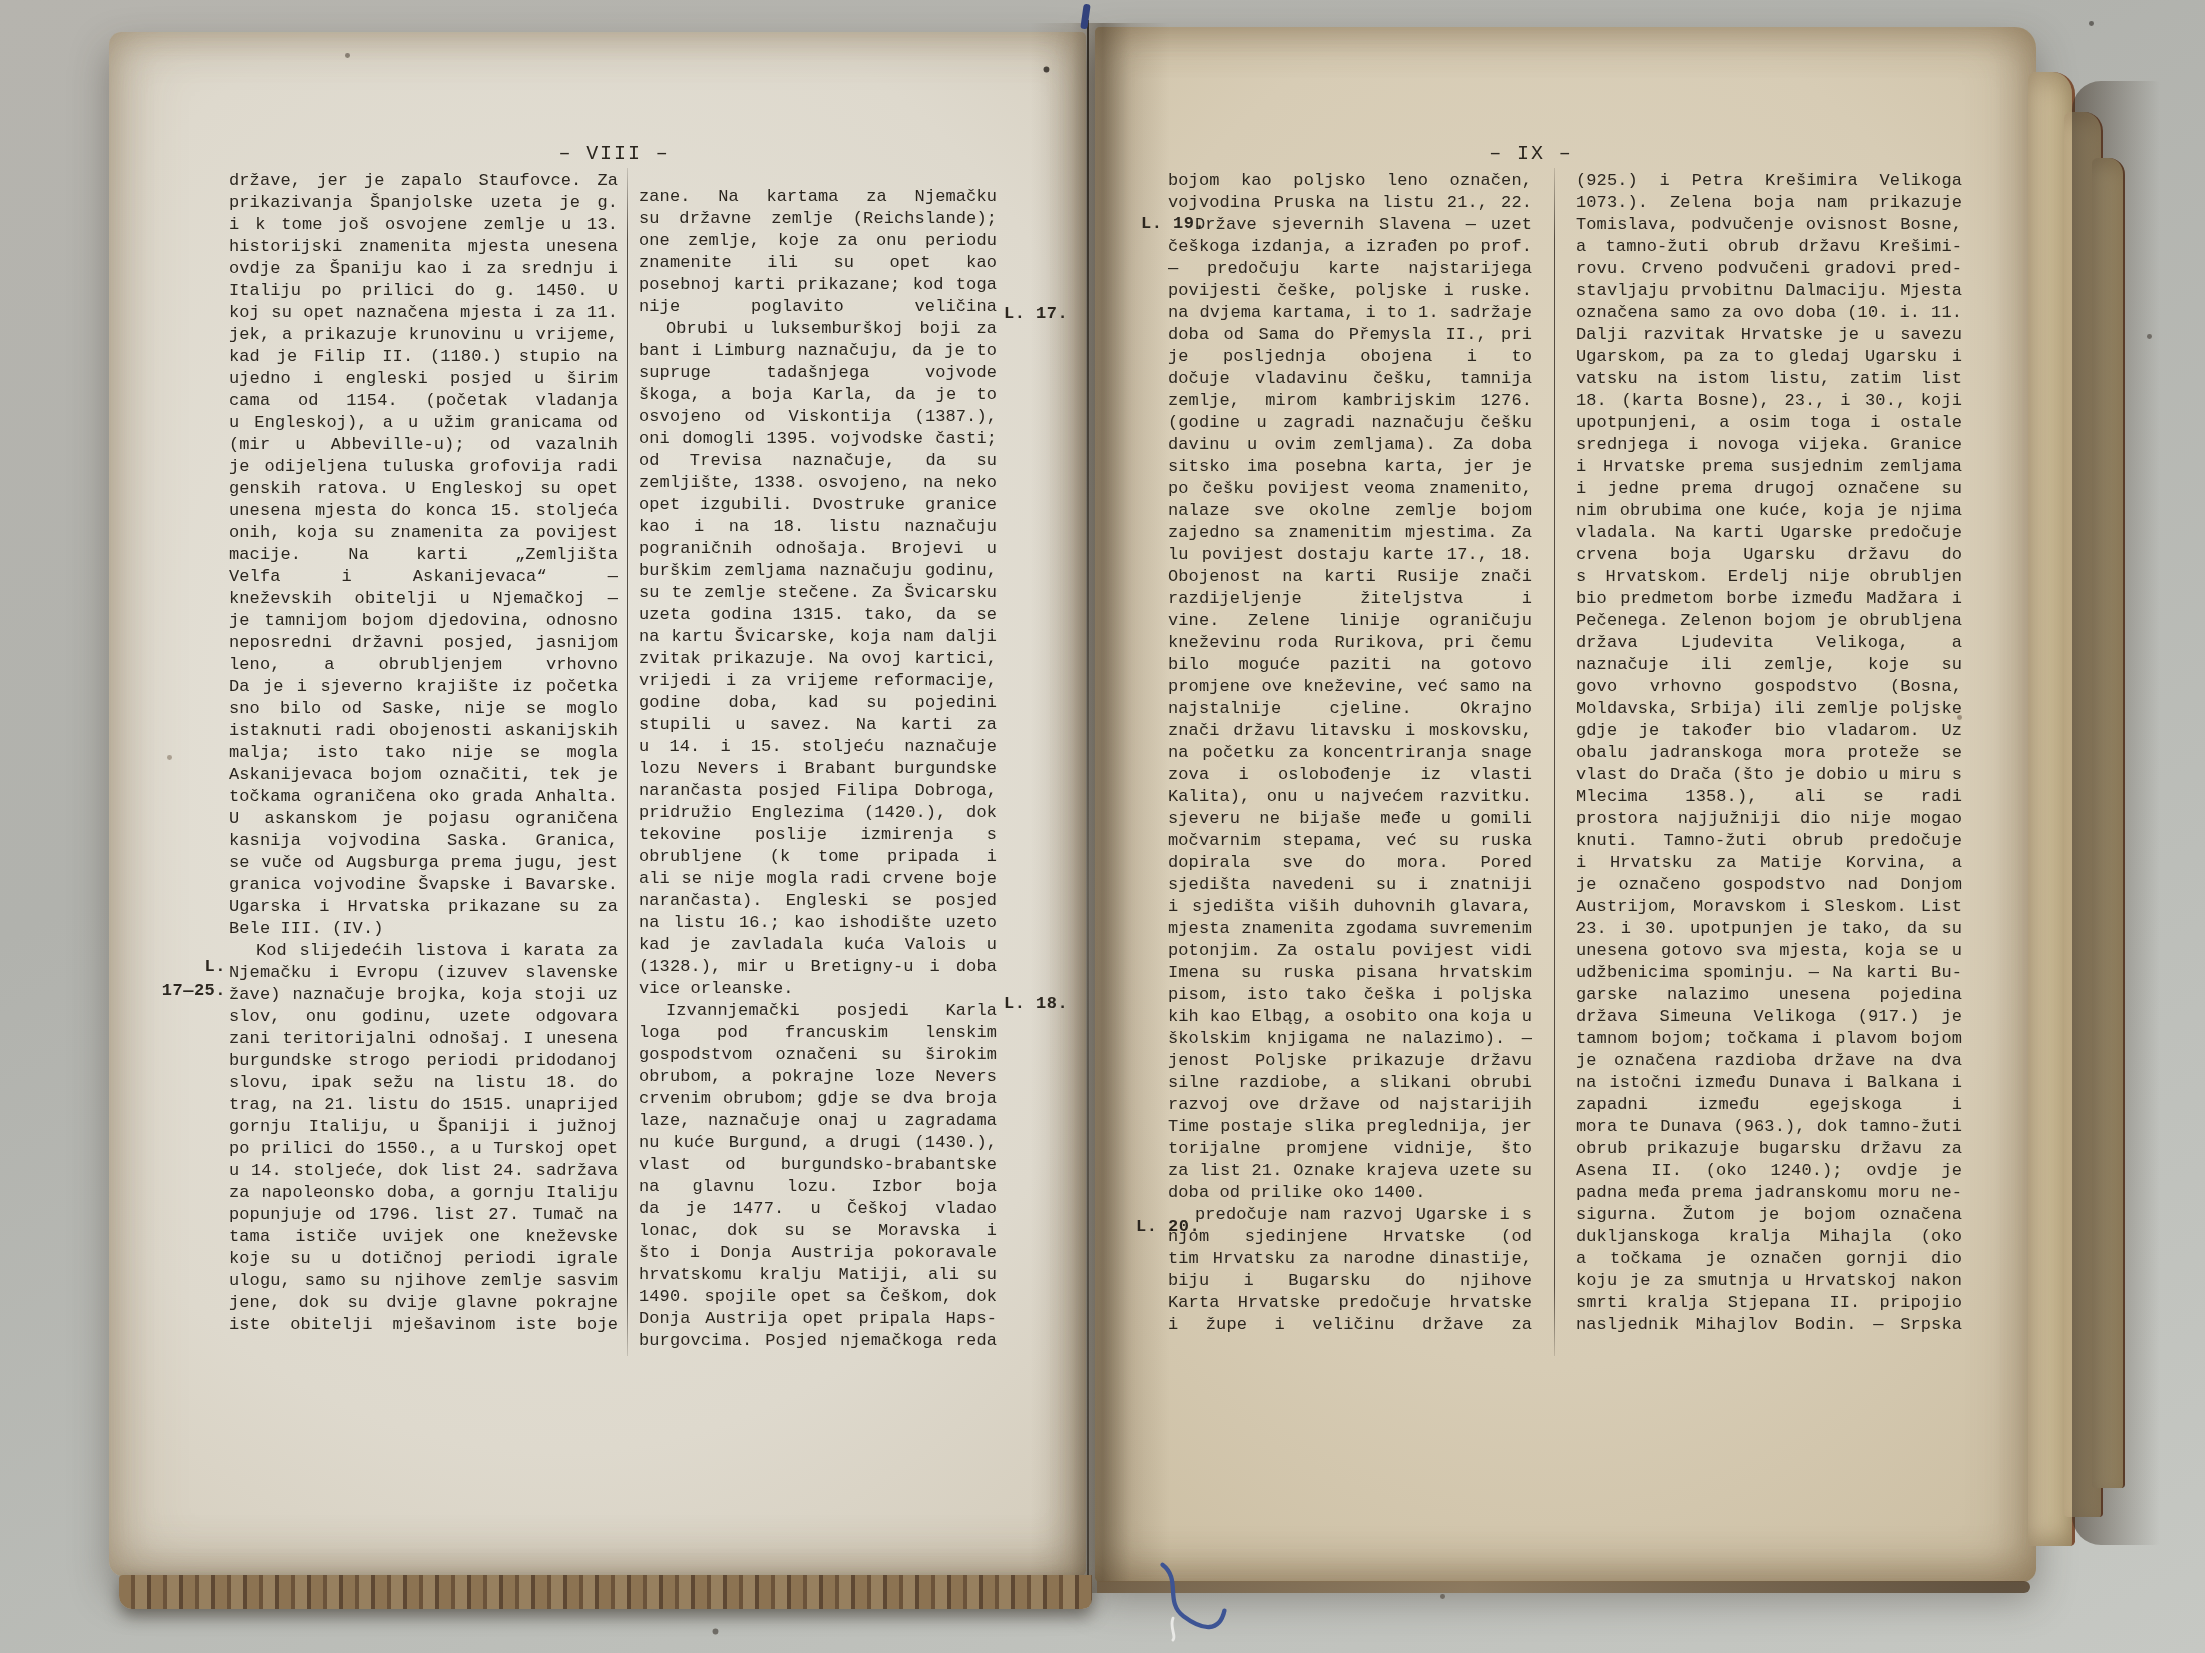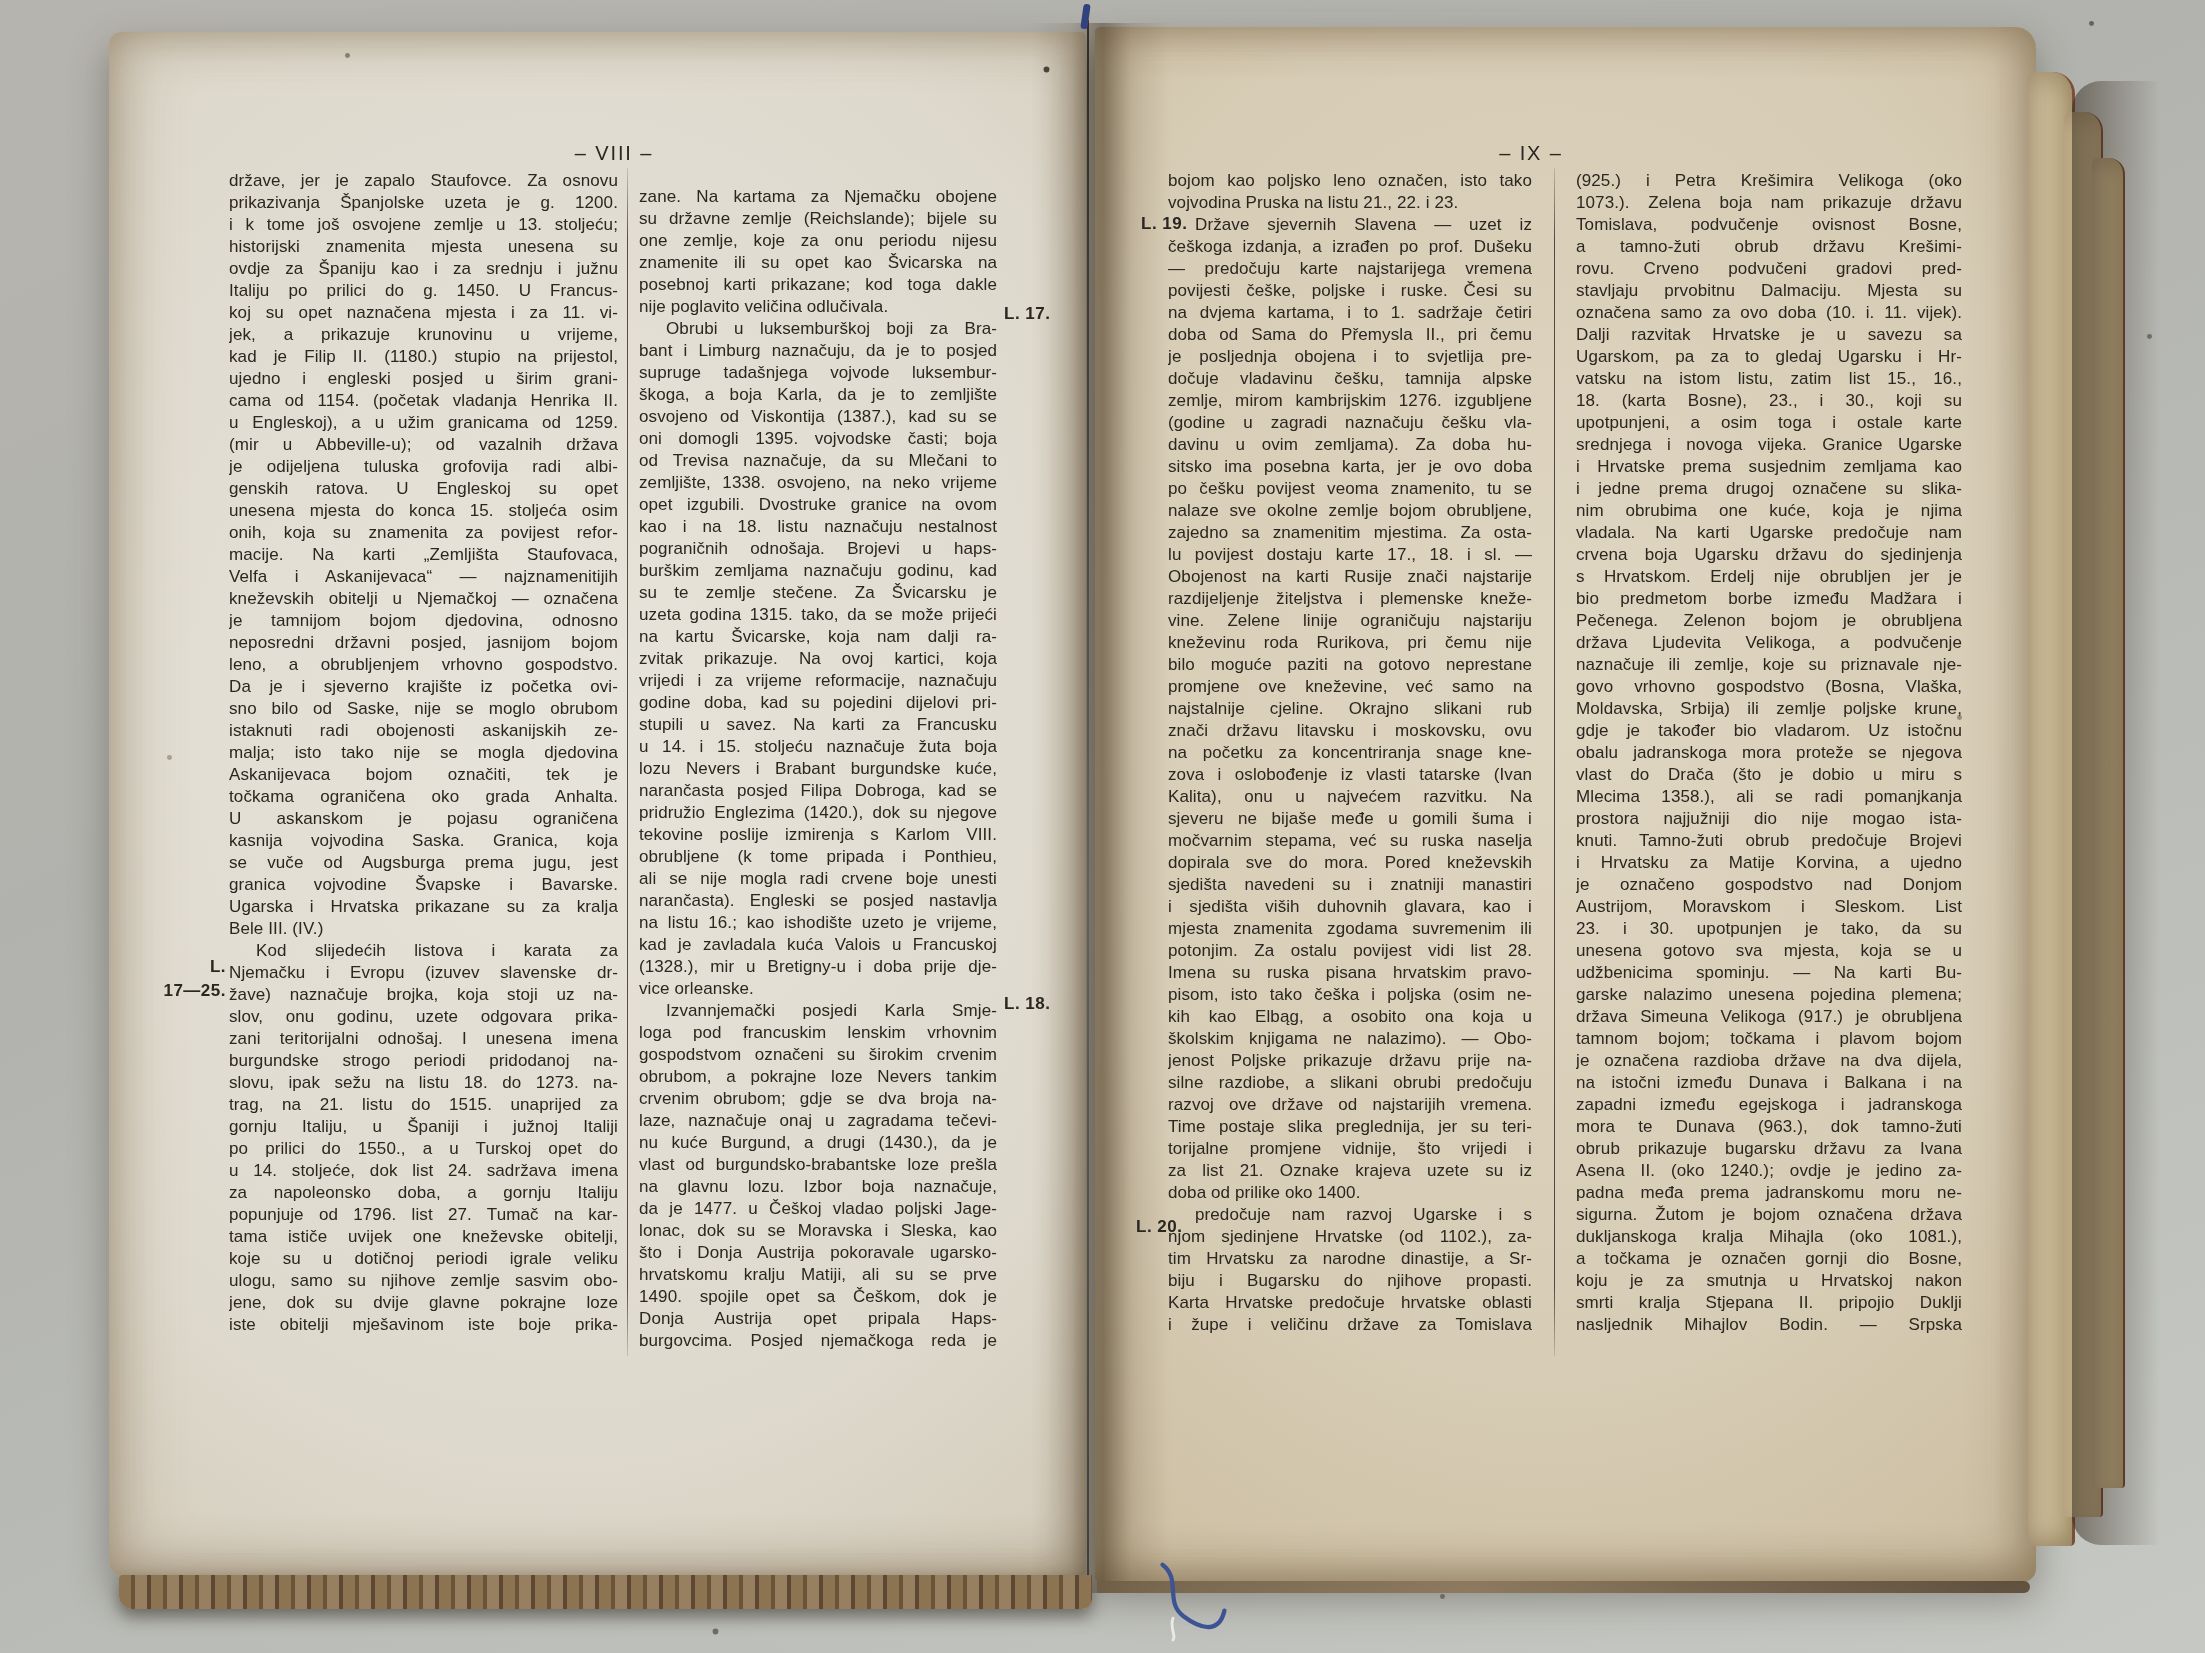--- a/index.html
+++ b/index.html
@@ -1,18 +1,18 @@
 <!DOCTYPE html>
 <html style="font-size:7.7px"><head>
 <meta charset="utf-8">
 <style>
   html,body{margin:0;padding:0;background:#aeafaa;}
   .stage{position:relative;width:2205px;height:1654px;overflow:hidden;
     background:linear-gradient(155deg,#b6b4ae 0%,#b1b2ad 35%,#bcbeb9 70%,#c6c8c3 100%);
-    font-family:Liberation Sans, sans-serif;color:#2b261f;}
+    font-family:Liberation Mono, monospace;color:#2b261f;}
   .page{position:absolute;}
   .page-left{left:109px;top:32px;width:977px;height:1545px;border-radius:12.4px 4.8px 6.7px 16.3px;
     background:radial-gradient(ellipse 120% 92% at 46% 44%,#e7e4db 0%,#ded9cd 52%,#cfc6b3 84%,#c3b79e 100%);
     box-shadow:inset 0 13.4px 38px rgba(128,105,72,.18),inset 0 -17px 43px rgba(118,96,64,.28),
       inset 22px 0 57px rgba(125,102,70,.22),inset -12.4px 0 29px rgba(110,88,58,.18),
       0 17px 38px rgba(52,46,37,.38);}
   .page-right{left:1095px;top:27px;width:941px;height:1555px;border-radius:4.8px 21px 13.4px 4.8px;
     background:radial-gradient(ellipse 115% 92% at 48% 42%,#dfd6c2 0%,#d7ccb5 48%,#c9bb9e 80%,#baa988 100%);
     box-shadow:inset 0 13.4px 38px rgba(120,95,60,.2),inset 0 -15.3px 38px rgba(112,88,56,.3),
       inset 14.4px 0 34px rgba(110,86,55,.2),inset -21px 0 48px rgba(102,80,50,.3),

